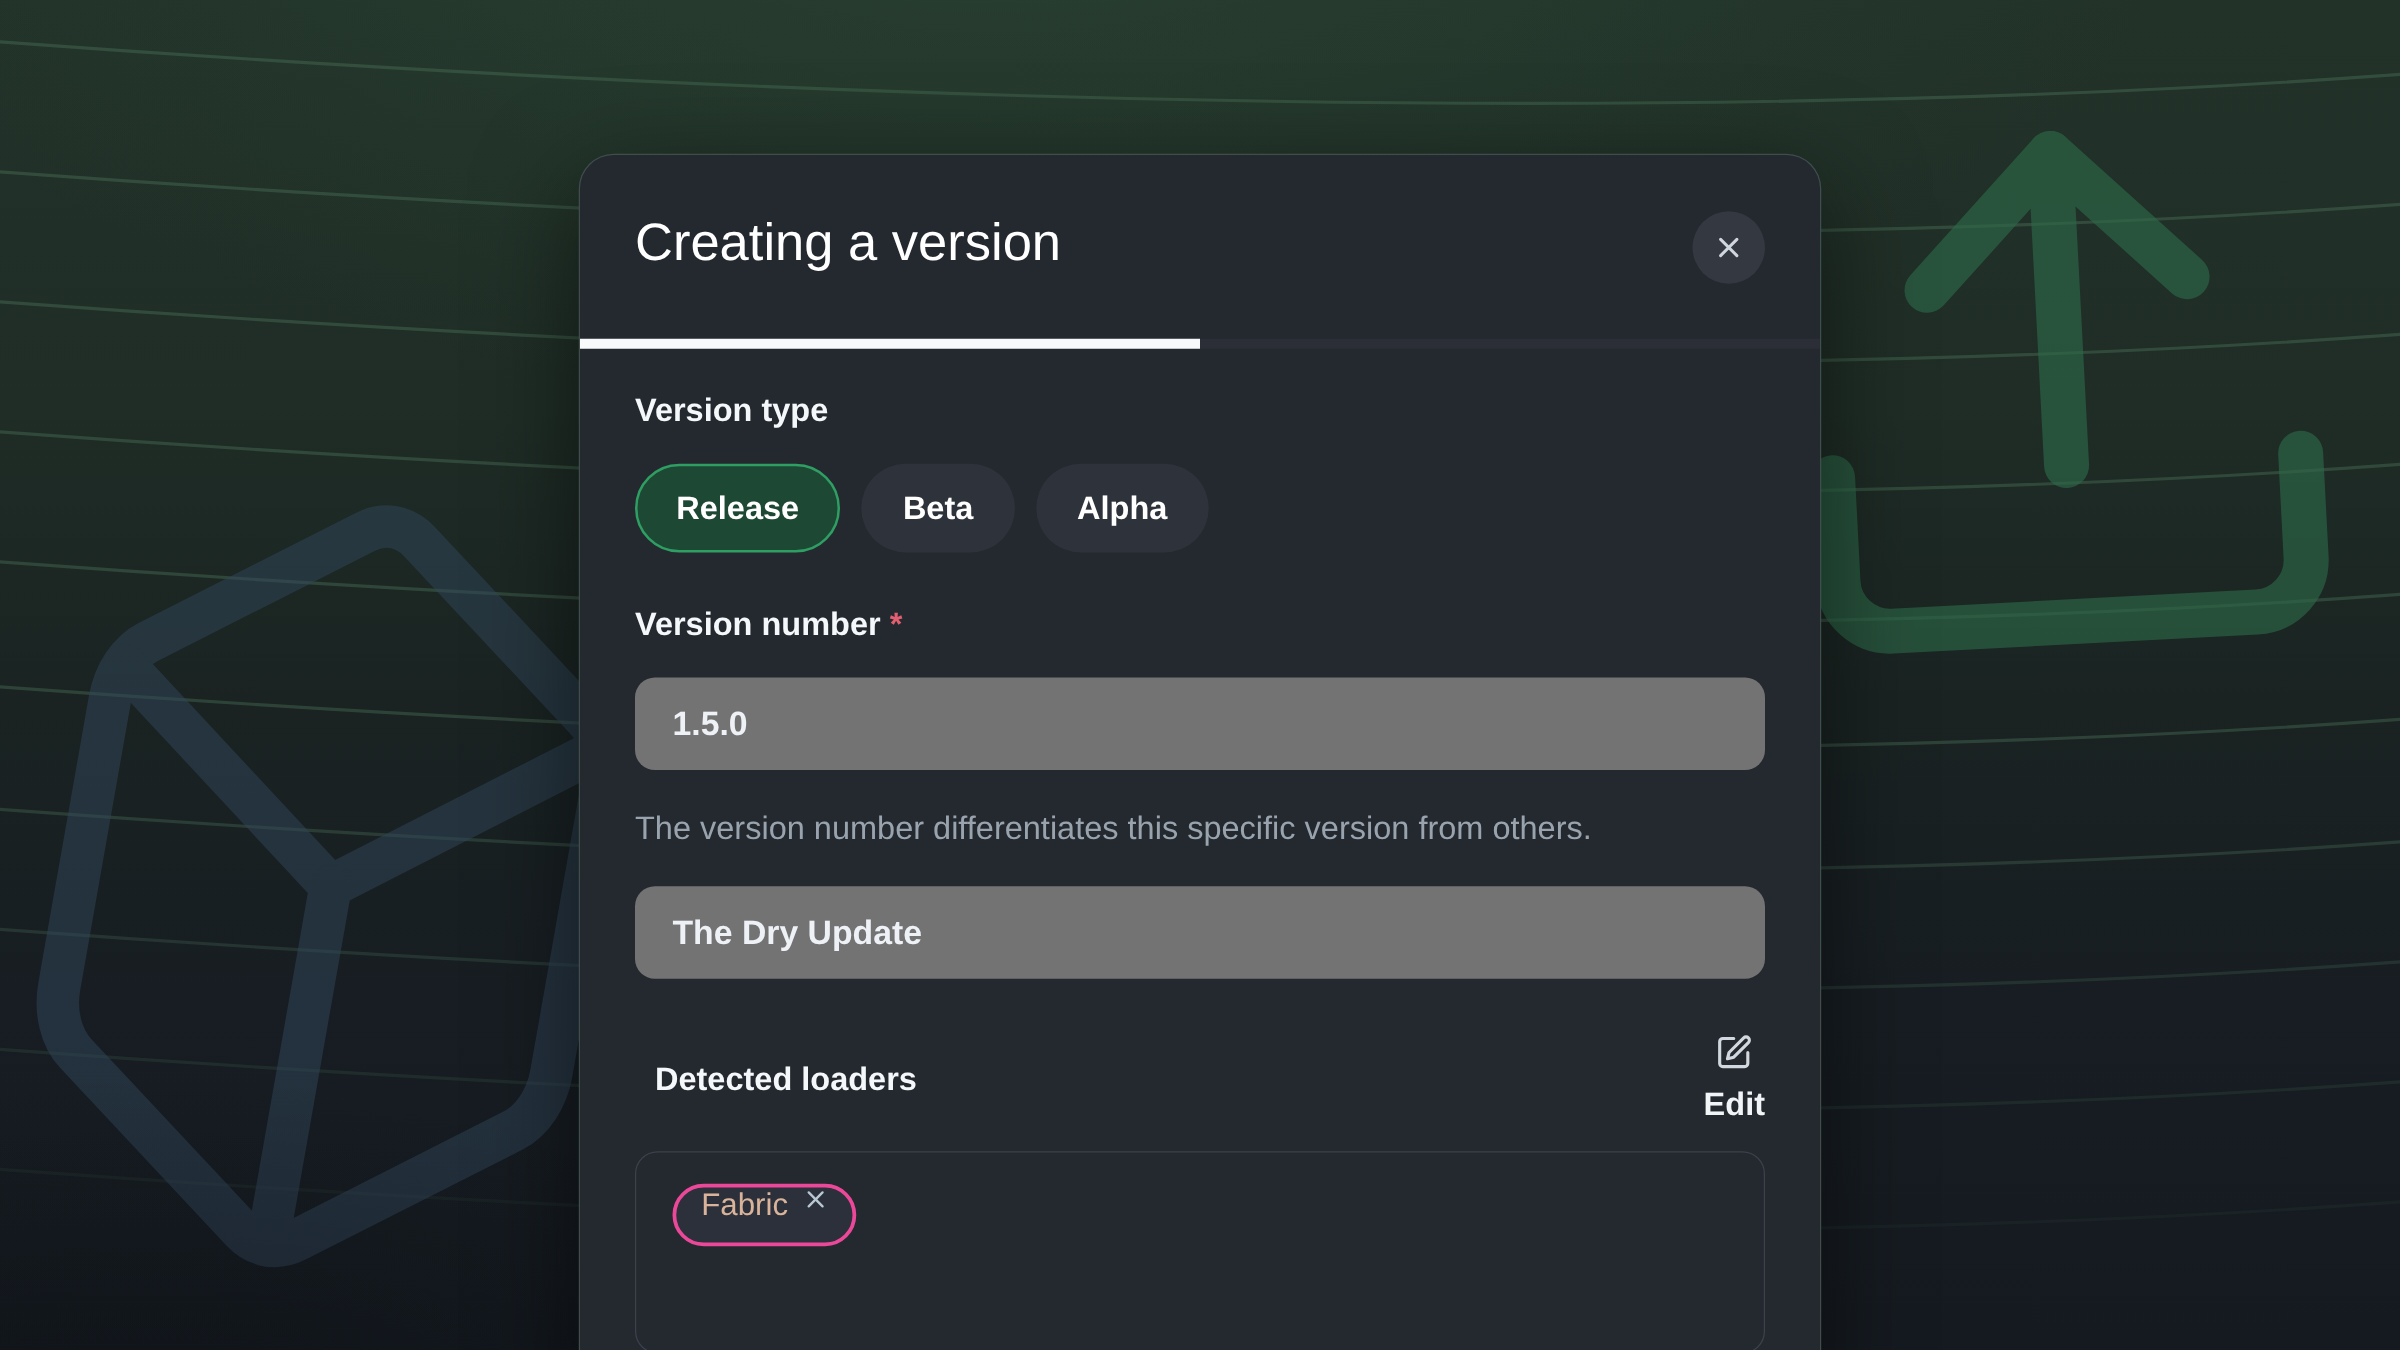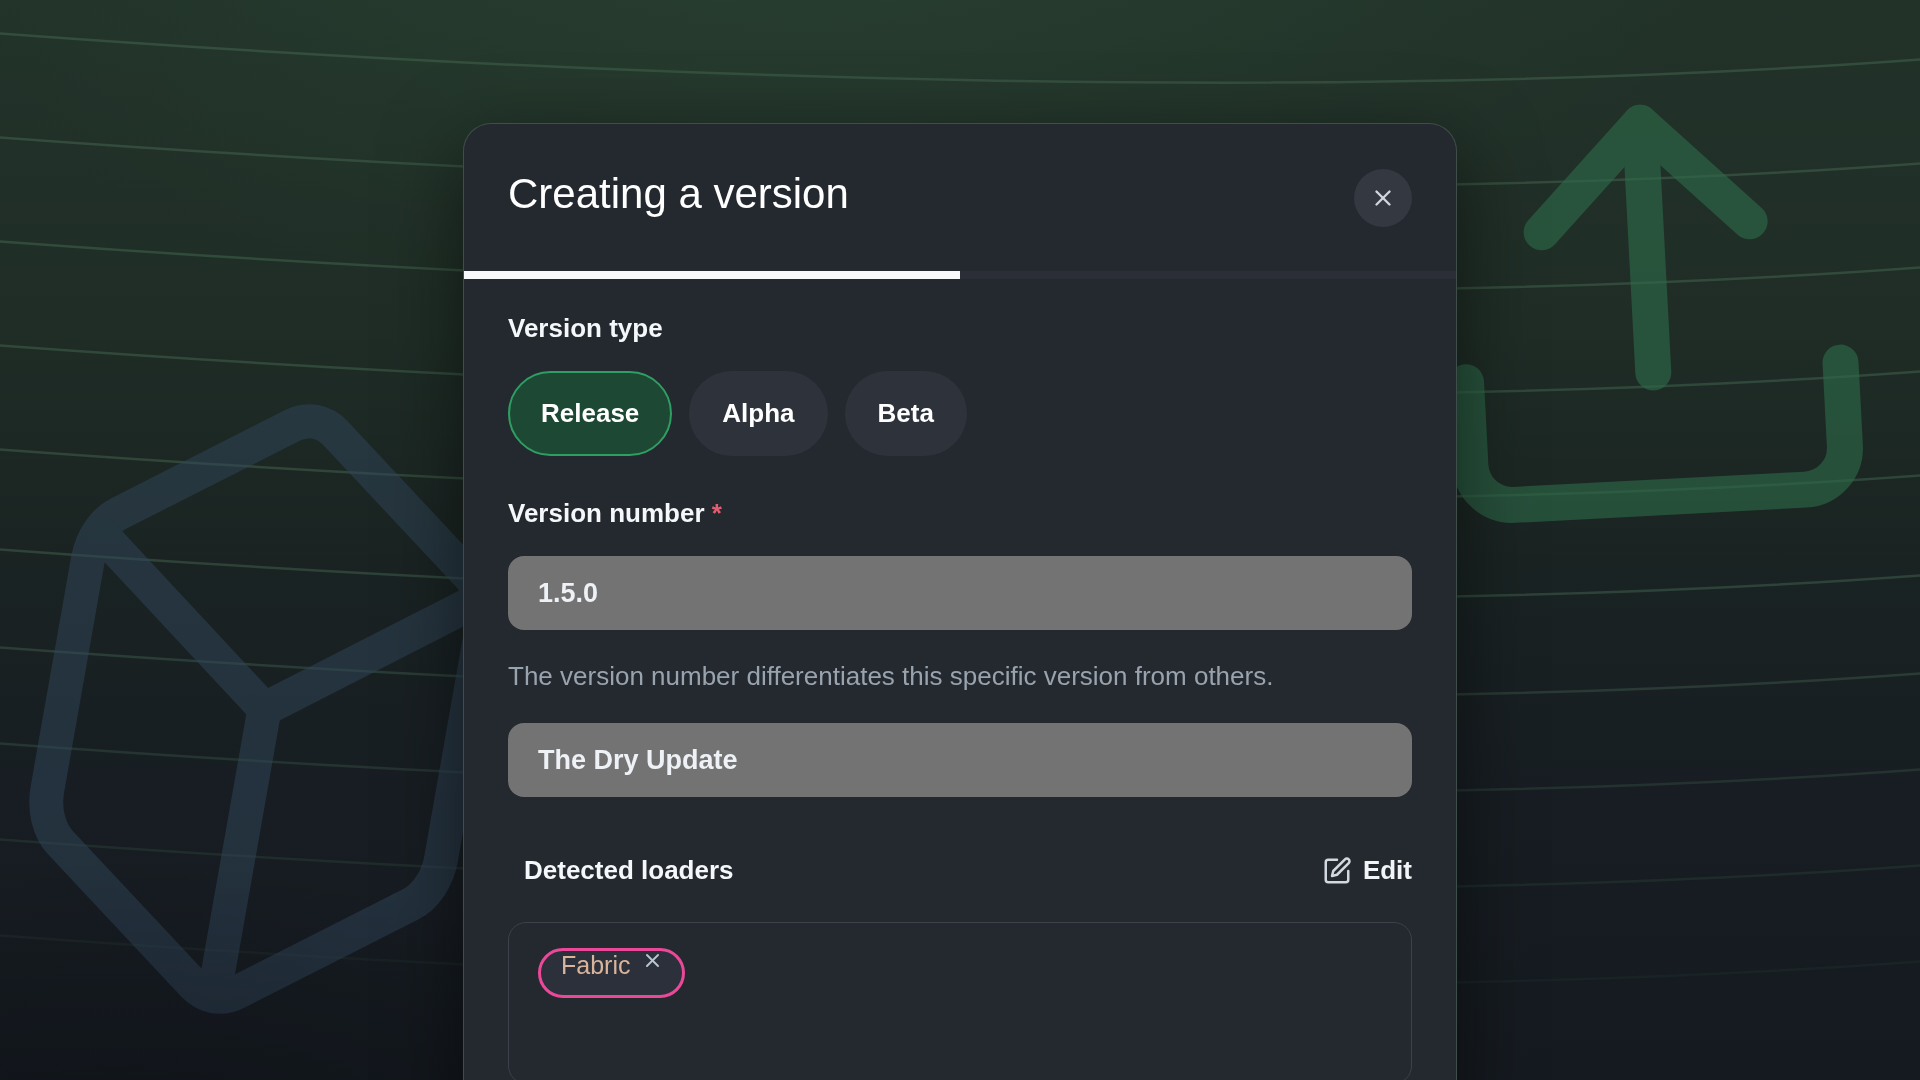--- a/index.html
+++ b/index.html
@@ -28,39 +28,39 @@
              border-radius:50%;background:#343841;display:flex;align-items:center;
              justify-content:center;cursor:pointer;padding:0;}
   .progress{position:absolute;left:0;top:147px;width:100%;height:8px;background:#2b2e36;}
   .progress-fill{height:100%;background:#f7f9fa;width:50%;}
 
   .modal-body{padding:44px 44px 0;}
   .field-label{font-size:26px;font-weight:700;color:#f5f8fa;margin:0 0 29px;line-height:27px;}
   .required{color:#e25f72;font-weight:700;}
 
   .type-row{display:flex;gap:17px;margin-bottom:44px;}
-  .type-btn{height:85px;padding:0 33px;border-radius:999px;border:none;cursor:pointer;
+  .type-btn{height:71px;padding:0 33px;border-radius:999px;border:none;cursor:pointer;
             background:#2e323a;color:#ffffff;font-family:inherit;
             font-size:26px;font-weight:700;display:flex;align-items:center;}
   .type-btn.selected{background:#1d4834;border:2px solid #2f9e63;padding:0 31px;}
 
   .text-input{display:block;width:100%;height:74px;box-sizing:border-box;
               background:#737373;border:none;border-radius:16px;outline:none;
               padding:0 30px;font-family:inherit;font-size:27px;font-weight:700;
               color:#eef2f6;}
   .mb25{margin-bottom:25px;} .mb44{margin-bottom:44px;}
   .help{font-size:26px;line-height:42px;font-weight:400;color:#99a3ad;
         max-width:880px;margin:0 0 26px;}
 
   .loaders-row{display:flex;align-items:center;justify-content:space-between;
                margin-bottom:22px;}
   .loaders-row .field-label{margin:16px;}
   .edit-btn{display:flex;align-items:center;gap:11px;background:none;border:none;
             cursor:pointer;padding:0;color:#f2f5f8;font-family:inherit;
-            font-size:26px;font-weight:700;}
+            font-size:26px;font-weight:700;flex-direction:column;}
   .loaders-box{border:1px solid #3b424b;border-radius:18px;padding:25px 29px;
                min-height:110px;}
   .loader-tag{display:inline-flex;align-items:flex-start;gap:13px;height:44px;
               padding:0 20px;border-radius:999px;background:#2b303a;
               border:3px solid #ec4899;}
   .loader-name{font-size:25px;font-weight:400;color:#d9b39a;}
   .tag-x{cursor:pointer;display:block;}
 </style>
 </head>
 <body>
@@ -117,22 +117,22 @@
       <div class="progress">
         <div class="progress-fill" style="width: 50%;"></div>
       </div>
     </div>
 
     <div class="modal-body">
 
       <div class="field-label">Version type</div>
       <div class="type-row">
         <button class="type-btn selected">Release</button>
+        <button class="type-btn">Beta</button>
         <button class="type-btn">Alpha</button>
-        <button class="type-btn">Beta</button>
       </div>
 
       <div class="field-label">
         <span>Version number</span>
         <span class="required">*</span>
       </div>
       <input class="text-input mb25" type="text" value="1.5.0" style="">
       <p class="help">The version number differentiates this specific version from others.</p>
 
       <input class="text-input mb44" type="text" value="The Dry Update" style="">

